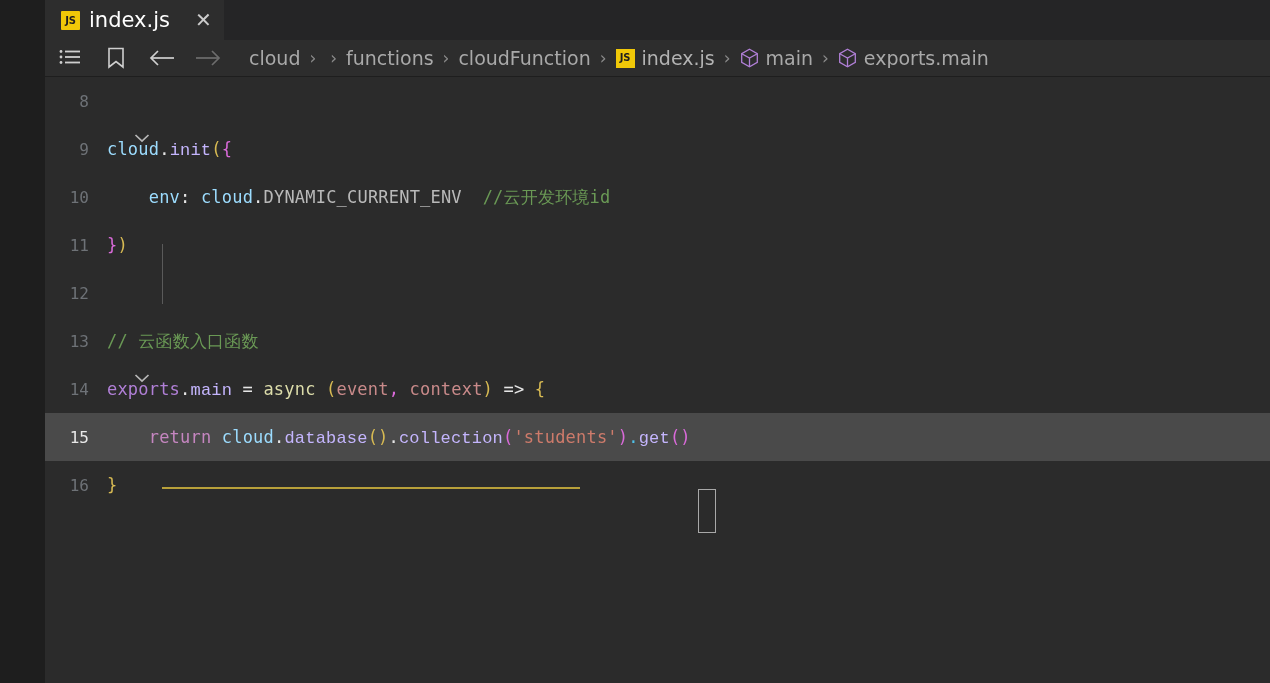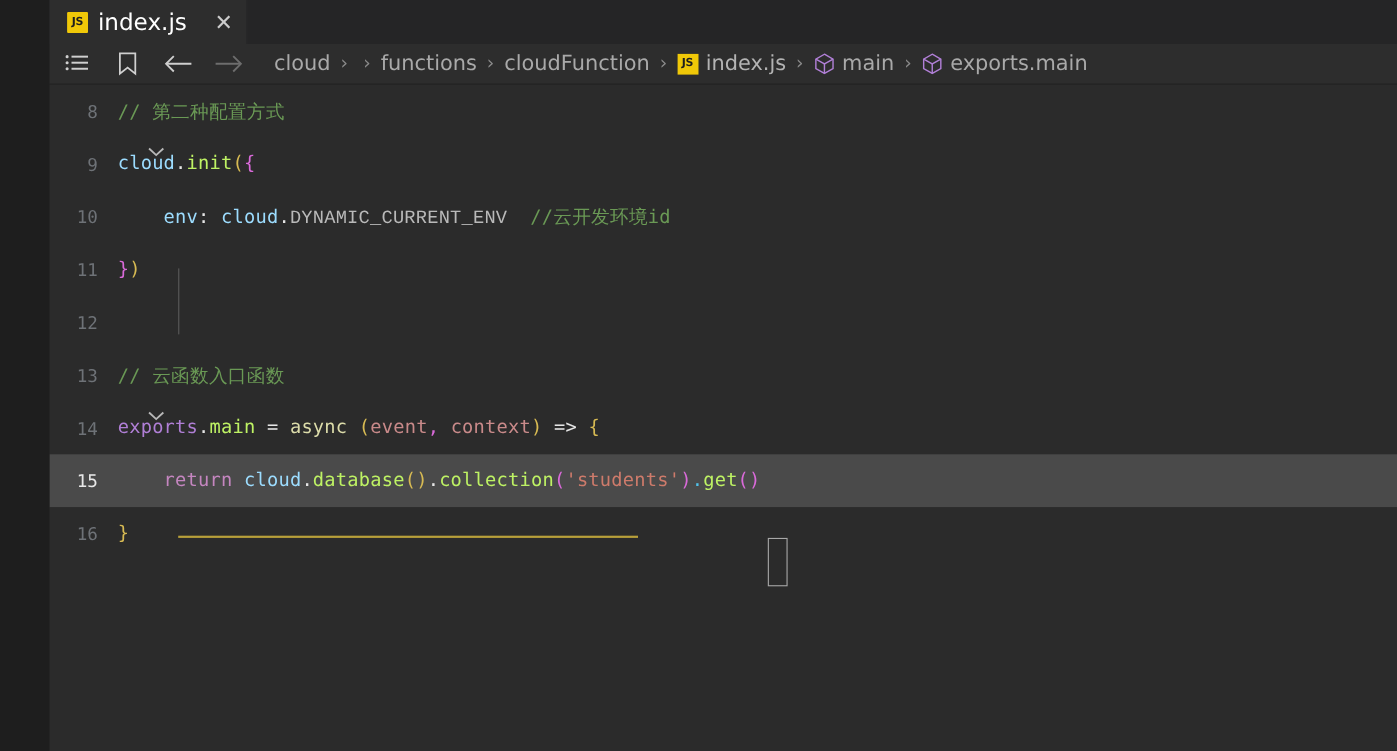--- a/index.html
+++ b/index.html
@@ -218,29 +218,29 @@
     position: absolute;
     border: 1px solid #a8a8a8;
     box-sizing: border-box;
   }
 
   
   .t-comment  { color: #6A9955; }
   .t-var      { color: #9CDCFE; }
   .t-plain    { color: #d4d4d4; }
   .t-fn       { color: #DCDCAA; }
-  .t-method   { color: #bef264; }
+  .t-method   { color: #c4b5fd; font-family: Liberation Mono, monospace; }
   .t-kw2      { color: #C586C0; }
   .t-str      { color: #ce7b6b; }
   .t-param    { color: #c98a8a; }
   .t-paren-y  { color: #d7ba53; }
   .t-paren-p  { color: #d96ad9; }
   .t-paren-b  { color: #4fc1e9; }
   .t-white    { color: #e6e6e6; }
-  .t-prop     { color: #b9b9b9; font-family: Liberation Mono, monospace; }
+  .t-prop     { color: #b9b9b9; }
   .t-purple   { color: #b07fd6; text-align: center; }
 
   
   .watermark {
     position: absolute;
     right: 22px;
     bottom: 12px;
     color: #b6b6b6;
     font-size: 17px;
     font-family: "DejaVu Sans", sans-serif;
@@ -343,21 +343,20 @@
         <span>exports.main</span>
       </div>
 
     </div>
   </div>
 
   <div class="editor">
     <div class="code-area" id="code-area">
         <div class="line">
           <div class="ln">8</div>
-          <div class="code"><span class="t-comment">// 第二种配置方式</span></div>
         </div>
         <div class="line">
           <div class="ln">9</div>
           <div class="fold">
             <svg width="16" height="10" viewBox="0 0 16 10" fill="none">
               <path d="M1.5 2 L8 8 L14.5 2" stroke="#b8b8b8" stroke-width="1.7" fill="none"></path>
             </svg>
           </div>
           <div class="code"><span class="t-var">cloud</span><span class="t-white">.</span><span class="t-method">init</span><span class="t-paren-y">(</span><span class="t-paren-p">{</span></div>
         </div>

